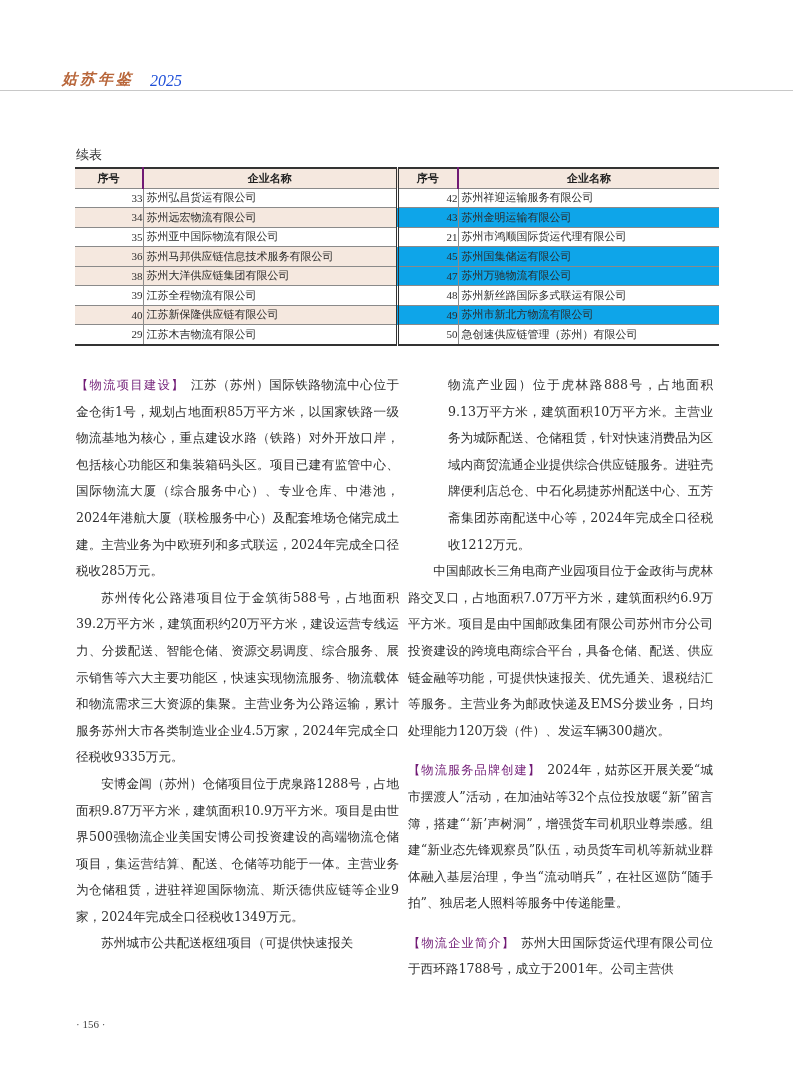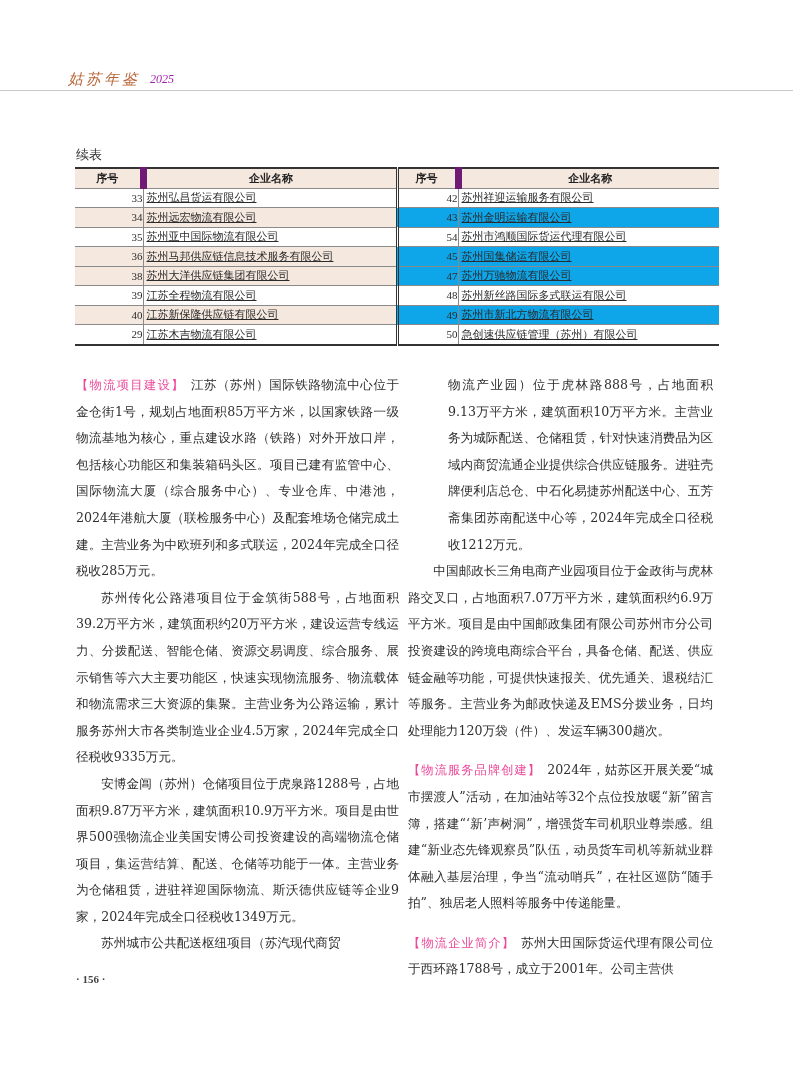--- a/index.html
+++ b/index.html
@@ -1,47 +1,47 @@
 <!DOCTYPE html>
 <html><head>
 <meta charset="utf-8">
 <style>
   html, body { margin: 0; padding: 0; background: #ffffff; }
   body { width: 793px; height: 1077px; position: relative; overflow: hidden;
          font-family: "DejaVu Serif", "Liberation Serif", serif; color: #2b2b2b; }
-  .header-title { position: absolute; left: 68px; top: 70px; font-size: 15px; font-weight: normal;
+  .header-title { position: absolute; left: 62px; top: 70px; font-size: 15px; font-weight: bold;
                   color: #b8663a; letter-spacing: 3px; font-family: "DejaVu Serif", serif; font-style: italic; }
-  .header-year { position: absolute; left: 150px; top: 72px; font-size: 12px; color: #a21caf;
+  .header-year { position: absolute; left: 150px; top: 72px; font-size: 16px; color: #1d4ed8;
                  font-style: italic; font-family: "Liberation Serif", serif; }
   .header-rule { position: absolute; left: 0; top: 90px; width: 793px; height: 1px; background: #c8c8c8; }
 
   .table-caption { position: absolute; left: 76px; top: 146px; font-size: 13px; color: #333; text-align: center; }
   table.listing { position: absolute; left: 75px; top: 167px; width: 644px; border-collapse: collapse;
                   font-size: 11px; table-layout: fixed; border-top: 2px solid #333; border-bottom: 2px solid #333; }
   table.listing td, table.listing th { height: 18.5px; padding: 0; border-bottom: 1px solid #8a8a8a;
                   font-family: "Liberation Serif", "DejaVu Serif", serif; }
   table.listing th { font-family: "DejaVu Sans", sans-serif; font-weight: bold; font-size: 11px; color: #222; }
   table.listing td.num { text-align: right; }
-  table.listing td.name { text-align: left; padding-left: 3px; border-left: 1px solid #8a8a8a; text-decoration: underline; }
-  table.listing th.name { border-left: 7px solid #701a75; }
+  table.listing td.name { text-align: left; padding-left: 3px; border-left: 1px solid #8a8a8a; }
+  table.listing th.name { border-left: 2px solid #701a75; }
   table.listing td.split, table.listing th.split { border-left: 3px double #333; }
   table.listing tr.shade-l td.l, table.listing tr.head th { background: #f5e8df; }
   table.listing tr.shade-r td.r { background: #0ea5e9; }
 
   .col { position: absolute; font-size: 12.6px; line-height: 26.6px; text-align: justify; color: #2e2e2e; }
   .col-left { left: 76px; top: 372px; width: 323px; }
   .col-right { left: 408px; top: 372px; width: 305px; }
   .col p { margin: 0; text-indent: 2em; text-align: justify; text-align-last: left; }
   .col p.noindent { text-indent: 0; margin-left: 40px; }
   .col p.section { text-indent: 0; margin-top: 13px; }
   .col p.first { margin-top: 0; }
-  .tag { color: #ec4899; font-family: "DejaVu Sans", sans-serif; font-size: 12.2px; letter-spacing: 1px; margin-right: 6px; }
+  .tag { color: #701a75; font-family: "DejaVu Sans", sans-serif; font-size: 12.2px; letter-spacing: 1px; margin-right: 6px; }
 
-  .page-num { position: absolute; left: 76px; top: 973px; font-size: 11px; color: #444;
-              font-family: "Liberation Serif", serif; font-weight: bold; }
+  .page-num { position: absolute; left: 76px; top: 1018px; font-size: 11px; color: #444;
+              font-family: "Liberation Serif", serif; }
 </style>
 </head>
 <body>
 
 <div>
   <span class="header-title">姑苏年鉴</span>
   <span class="header-year">2025</span>
   <div class="header-rule"></div>
 </div>
 
@@ -71,21 +71,21 @@
       </tr>
       <tr class="shade-l shade-r">
         <td class="num l">34</td>
         <td class="name l">苏州远宏物流有限公司</td>
         <td class="num r split">43</td>
         <td class="name r">苏州金明运输有限公司</td>
       </tr>
       <tr>
         <td class="num l">35</td>
         <td class="name l">苏州亚中国际物流有限公司</td>
-        <td class="num r split">54</td>
+        <td class="num r split">21</td>
         <td class="name r">苏州市鸿顺国际货运代理有限公司</td>
       </tr>
       <tr class="shade-l shade-r">
         <td class="num l">36</td>
         <td class="name l">苏州马邦供应链信息技术服务有限公司</td>
         <td class="num r split">45</td>
         <td class="name r">苏州国集储运有限公司</td>
       </tr>
       <tr class="shade-l shade-r">
         <td class="num l">38</td>
@@ -111,21 +111,21 @@
         <td class="num r split">50</td>
         <td class="name r">急创速供应链管理（苏州）有限公司</td>
       </tr>
     </tbody>
 </table>
 
 <div class="col col-left">
   <p class="section first"><span class="tag">【物流项目建设】</span><span>江苏（苏州）国际铁路物流中心位于金仓街1号，规划占地面积85万平方米，以国家铁路一级物流基地为核心，重点建设水路（铁路）对外开放口岸，包括核心功能区和集装箱码头区。项目已建有监管中心、国际物流大厦（综合服务中心）、专业仓库、中港池，2024年港航大厦（联检服务中心）及配套堆场仓储完成土建。主营业务为中欧班列和多式联运，2024年完成全口径税收285万元。</span></p>
   <p>苏州传化公路港项目位于金筑街588号，占地面积39.2万平方米，建筑面积约20万平方米，建设运营专线运力、分拨配送、智能仓储、资源交易调度、综合服务、展示销售等六大主要功能区，快速实现物流服务、物流载体和物流需求三大资源的集聚。主营业务为公路运输，累计服务苏州大市各类制造业企业4.5万家，2024年完成全口径税收9335万元。</p>
   <p>安博金阊（苏州）仓储项目位于虎泉路1288号，占地面积9.87万平方米，建筑面积10.9万平方米。项目是由世界500强物流企业美国安博公司投资建设的高端物流仓储项目，集运营结算、配送、仓储等功能于一体。主营业务为仓储租赁，进驻祥迎国际物流、斯沃德供应链等企业9家，2024年完成全口径税收1349万元。</p>
-  <p>苏州城市公共配送枢纽项目（苏汽现代商贸</p>
+  <p>苏州城市公共配送枢纽项目（可提供快速报关</p>
 </div>
 
 <div class="col col-right">
   <p class="noindent">物流产业园）位于虎林路888号，占地面积9.13万平方米，建筑面积10万平方米。主营业务为城际配送、仓储租赁，针对快速消费品为区域内商贸流通企业提供综合供应链服务。进驻壳牌便利店总仓、中石化易捷苏州配送中心、五芳斋集团苏南配送中心等，2024年完成全口径税收1212万元。</p>
   <p>中国邮政长三角电商产业园项目位于金政街与虎林路交叉口，占地面积7.07万平方米，建筑面积约6.9万平方米。项目是由中国邮政集团有限公司苏州市分公司投资建设的跨境电商综合平台，具备仓储、配送、供应链金融等功能，可提供快速报关、优先通关、退税结汇等服务。主营业务为邮政快递及EMS分拨业务，日均处理能力120万袋（件）、发运车辆300趟次。</p>
   <p class="section"><span class="tag">【物流服务品牌创建】</span><span>2024年，姑苏区开展关爱“城市摆渡人”活动，在加油站等32个点位投放暖“新”留言簿，搭建“‘新’声树洞”，增强货车司机职业尊崇感。组建“新业态先锋观察员”队伍，动员货车司机等新就业群体融入基层治理，争当“流动哨兵”，在社区巡防“随手拍”、独居老人照料等服务中传递能量。</span></p>
   <p class="section"><span class="tag">【物流企业简介】</span><span>苏州大田国际货运代理有限公司位于西环路1788号，成立于2001年。公司主营供</span></p>
 </div>
 
 <div class="page-num">· 156 ·</div>

